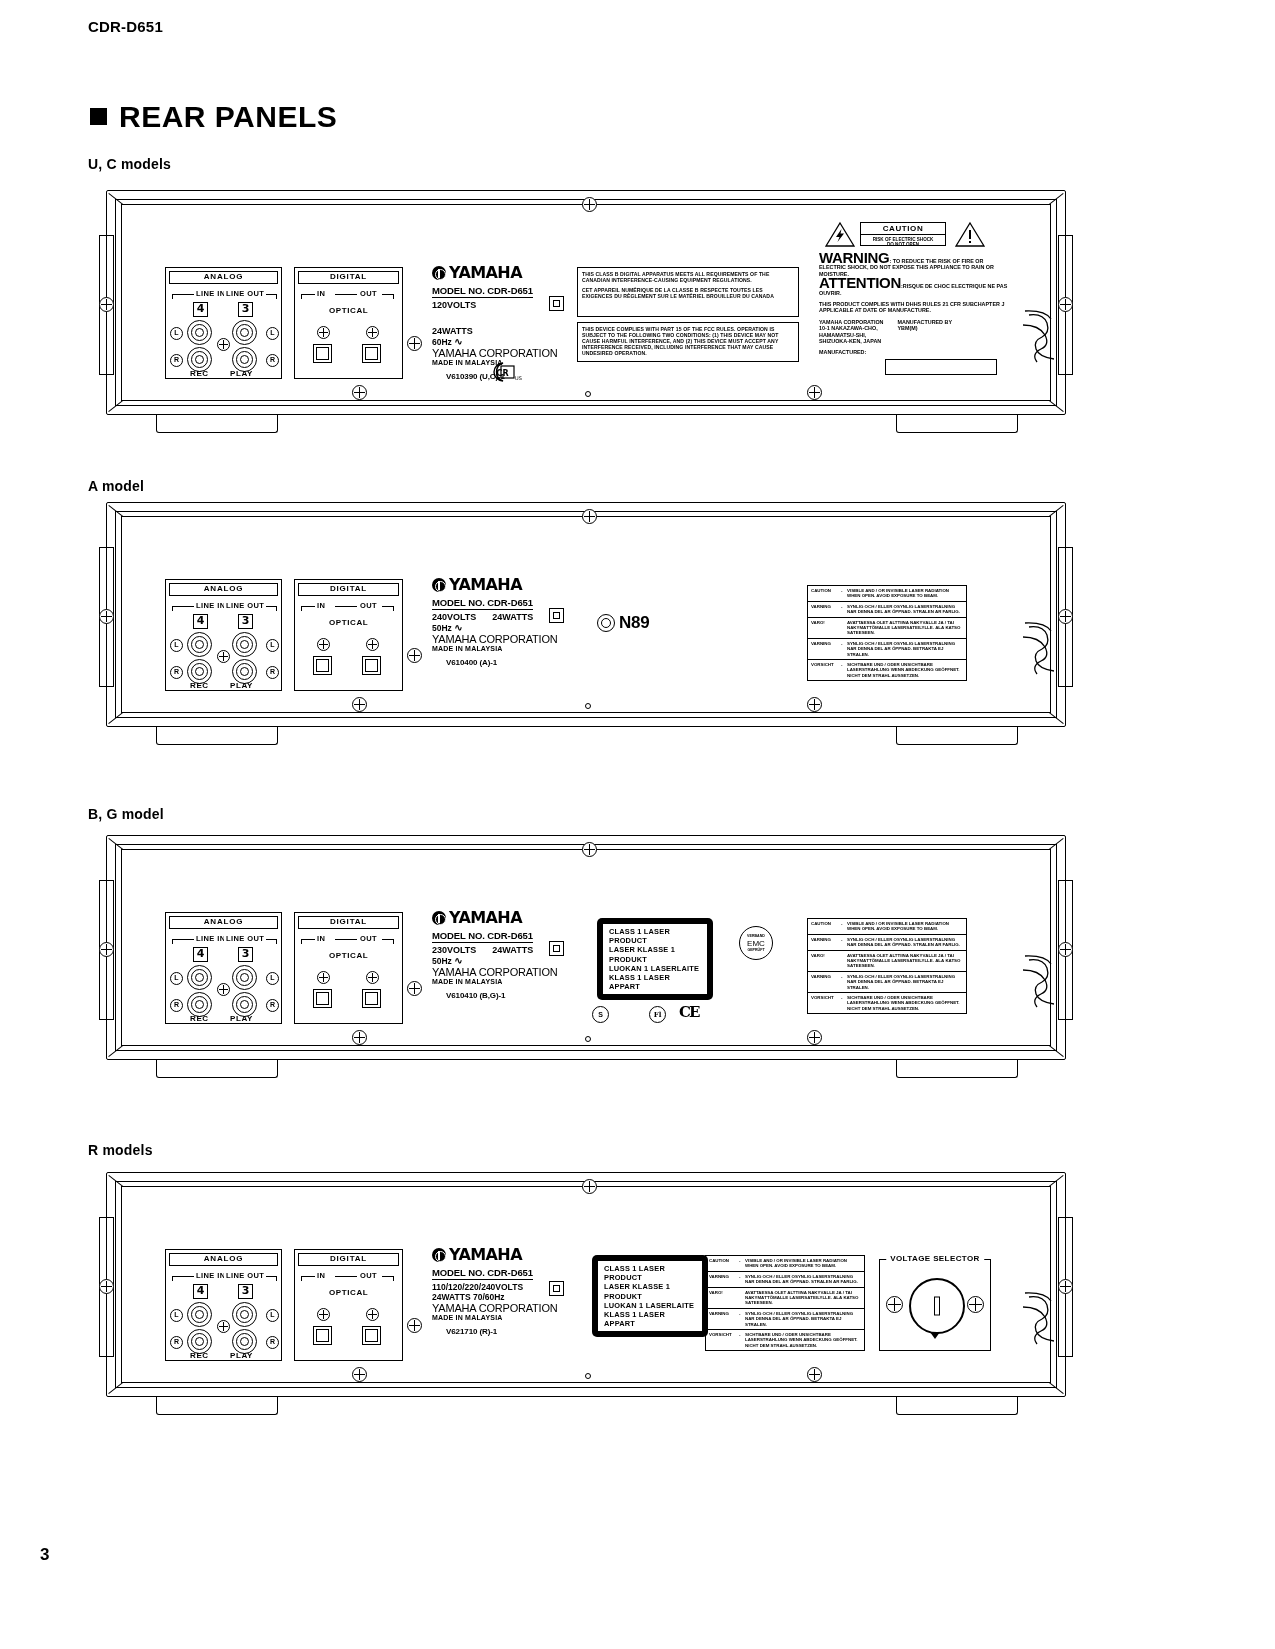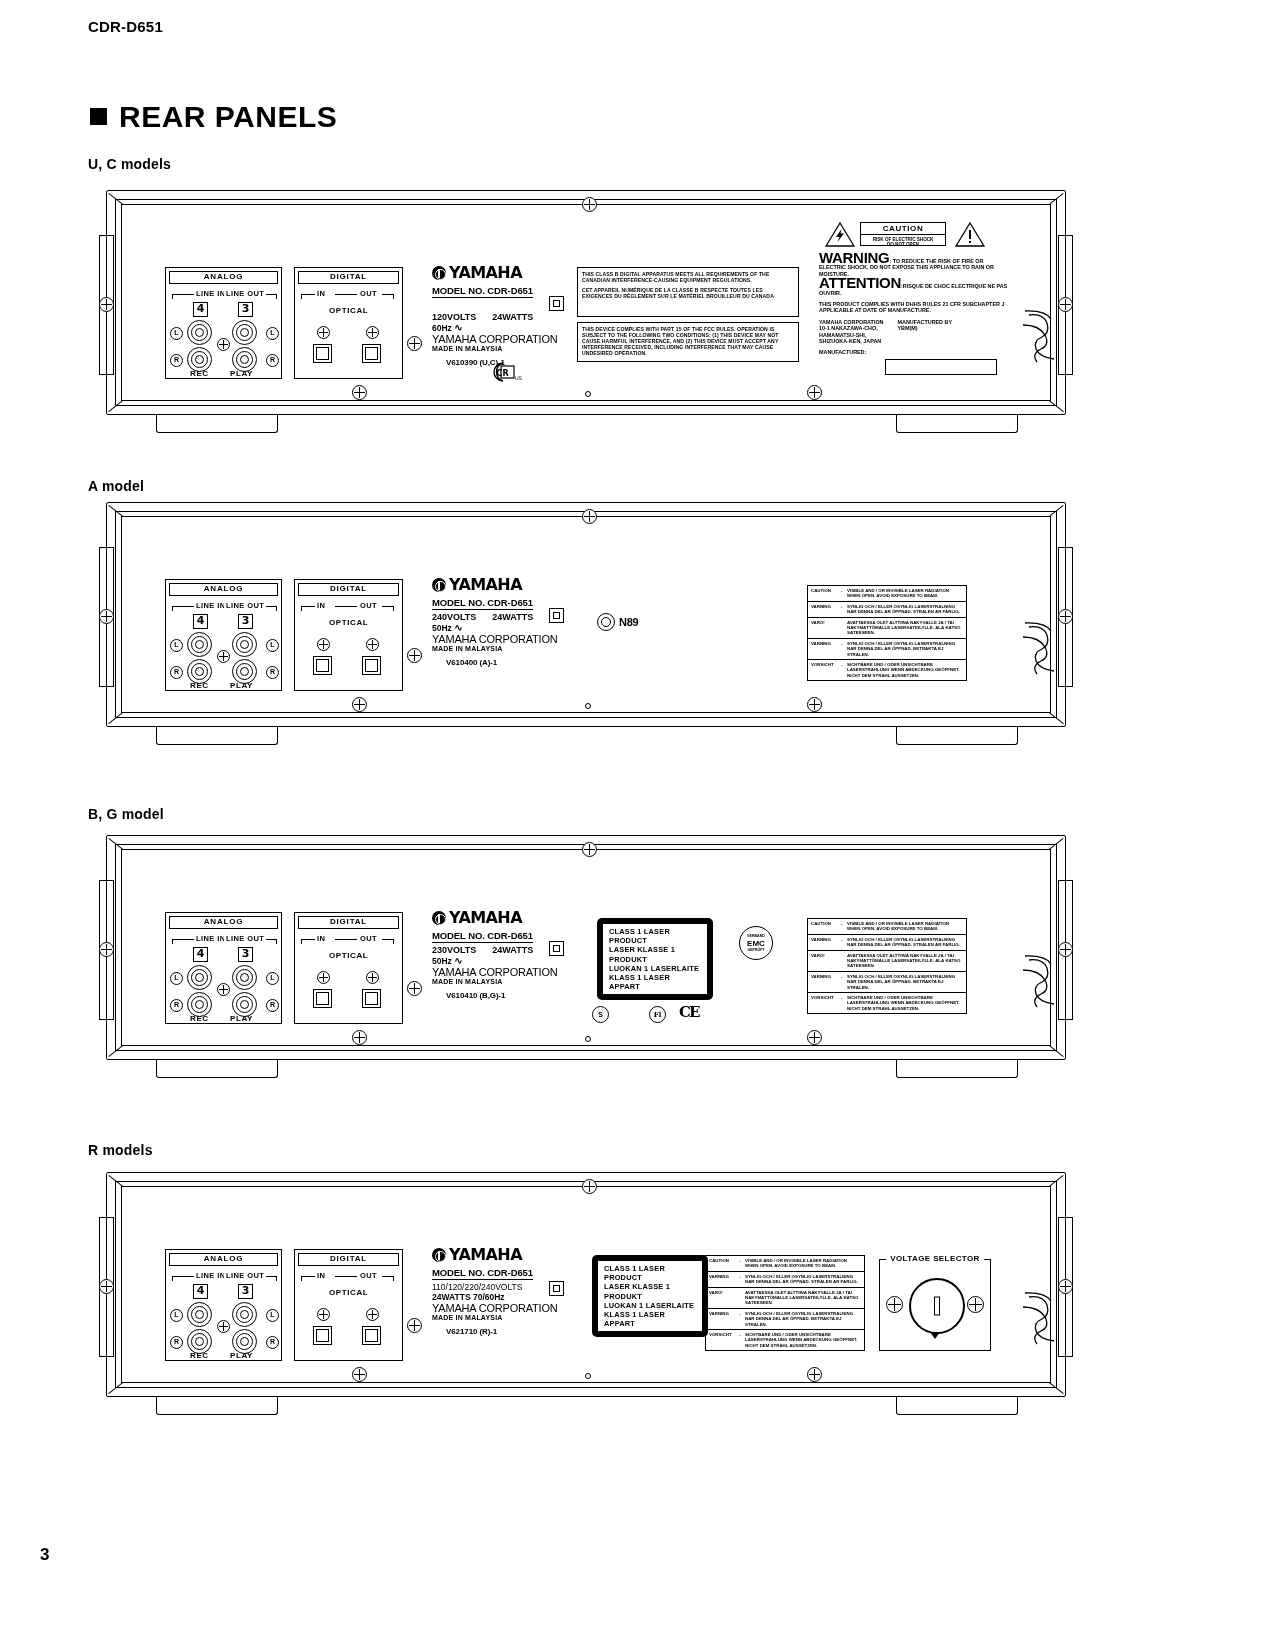--- a/index.html
+++ b/index.html
@@ -115,21 +115,21 @@
 
   
   .cord{position:absolute;}
   .cord svg{display:block;}
 
   
   .csa{position:absolute;}
   .n89{position:absolute;display:flex;align-items:center;gap:4px;}
   .n89 .c{width:16px;height:16px;border:1.4px solid #000;border-radius:50%;position:relative;}
   .n89 .c::before{content:"";position:absolute;left:3px;top:3px;width:8px;height:8px;border:1.3px solid #000;border-radius:50%;}
-  .n89 .tx{font-size:11px;font-weight:bold;letter-spacing:-.3px;}
+  .n89 .tx{font-size:17px;font-weight:bold;letter-spacing:-.3px;}
 </style>
 </head>
 <body>
 
 <div class="page">
 
   <div class="doc-id">CDR-D651</div>
 
   <div class="sec-title">
     <span class="sq"></span><span>REAR PANELS</span>
@@ -221,21 +221,21 @@
         <div class="optjack" style="left:18px;top:76px;"></div>
         <div class="optjack" style="left:67px;top:76px;"></div>
       </div>
 
       <div class="rating" style="left:325px;top:75px;width:130px;">
         <div class="yam">
           <span class="tf"></span>
             <span class="wd">YAMAHA</span>
         </div>
         <div class="mno">MODEL NO.  CDR-D651</div>
-        <div class="volts" style="margin-top:14px;">
+        <div class="volts" style="margin-top:2px;flex-direction:column;">
           <span>120VOLTS</span>
           <span>24WATTS</span>
         </div>
         <div class="hz"><span>60Hz</span> <span style="font-size:10px;">∿</span></div>
         <div class="ycorp">YAMAHA CORPORATION</div>
         <div class="made">MADE IN MALAYSIA</div>
         <div class="vno" style="margin-top:6px;margin-left:14px;">V610390 (U,C)-1</div>
       </div>
       <div class="sqmark" style="left:442px;top:105px;"></div>
 
@@ -559,21 +559,21 @@
 
       <div class="class1" style="left:490px;top:82px;width:116px;">
         <div class="w" style="white-space:pre-line;">CLASS 1 LASER PRODUCT
 LASER KLASSE 1 PRODUKT
 LUOKAN 1 LASERLAITE
 KLASS 1 LASER APPART</div>
       </div>
 
       <div class="cmark" style="left:632px;top:90px;width:32px;height:32px;flex-direction:column;line-height:7px;">
         <span style="font-size:3.6px;">VERBAND</span>
-        <span style="font-weight:bold;font-size:8px;">EMC</span>
+        <span style="font-weight:normal;font-size:8px;">EMC</span>
         <span style="font-size:3.6px;">GEPRÜFT</span>
       </div>
 
       <div class="cmark" style="left:485px;top:170px;width:15px;height:15px;">S</div>
       <div class="cmark" style="left:542px;top:170px;width:15px;height:15px;font-family:'DejaVu Serif',serif;">Fl</div>
       <div class="ce" style="left:572px;top:167px;">CE</div>
 
       <div class="lasertbl" style="left:700px;top:82px;width:160px;">
         <div class="row">
             <div class="k">CAUTION</div>
@@ -699,21 +699,21 @@
         <div class="optjack" style="left:18px;top:76px;"></div>
         <div class="optjack" style="left:67px;top:76px;"></div>
       </div>
 
       <div class="rating" style="left:325px;top:75px;width:135px;">
         <div class="yam">
           <span class="tf"></span>
             <span class="wd">YAMAHA</span>
         </div>
         <div class="mno">MODEL NO.  CDR-D651</div>
-        <div style="font-size:8.5px;font-weight:normal;margin-top:2px;">110/120/220/240VOLTS</div>
+        <div style="font-size:8.5px;font-weight:bold;margin-top:2px;">110/120/220/240VOLTS</div>
         <div style="font-size:8.5px;font-weight:bold;">24WATTS   70/60Hz</div>
         <div class="ycorp">YAMAHA CORPORATION</div>
         <div class="made">MADE IN MALAYSIA</div>
         <div class="vno" style="margin-top:6px;margin-left:14px;">V621710 (R)-1</div>
       </div>
       <div class="sqmark" style="left:442px;top:108px;"></div>
 
       <div class="class1" style="left:485px;top:82px;width:116px;">
         <div class="w" style="white-space:pre-line;">CLASS 1 LASER PRODUCT
 LASER KLASSE 1 PRODUKT

